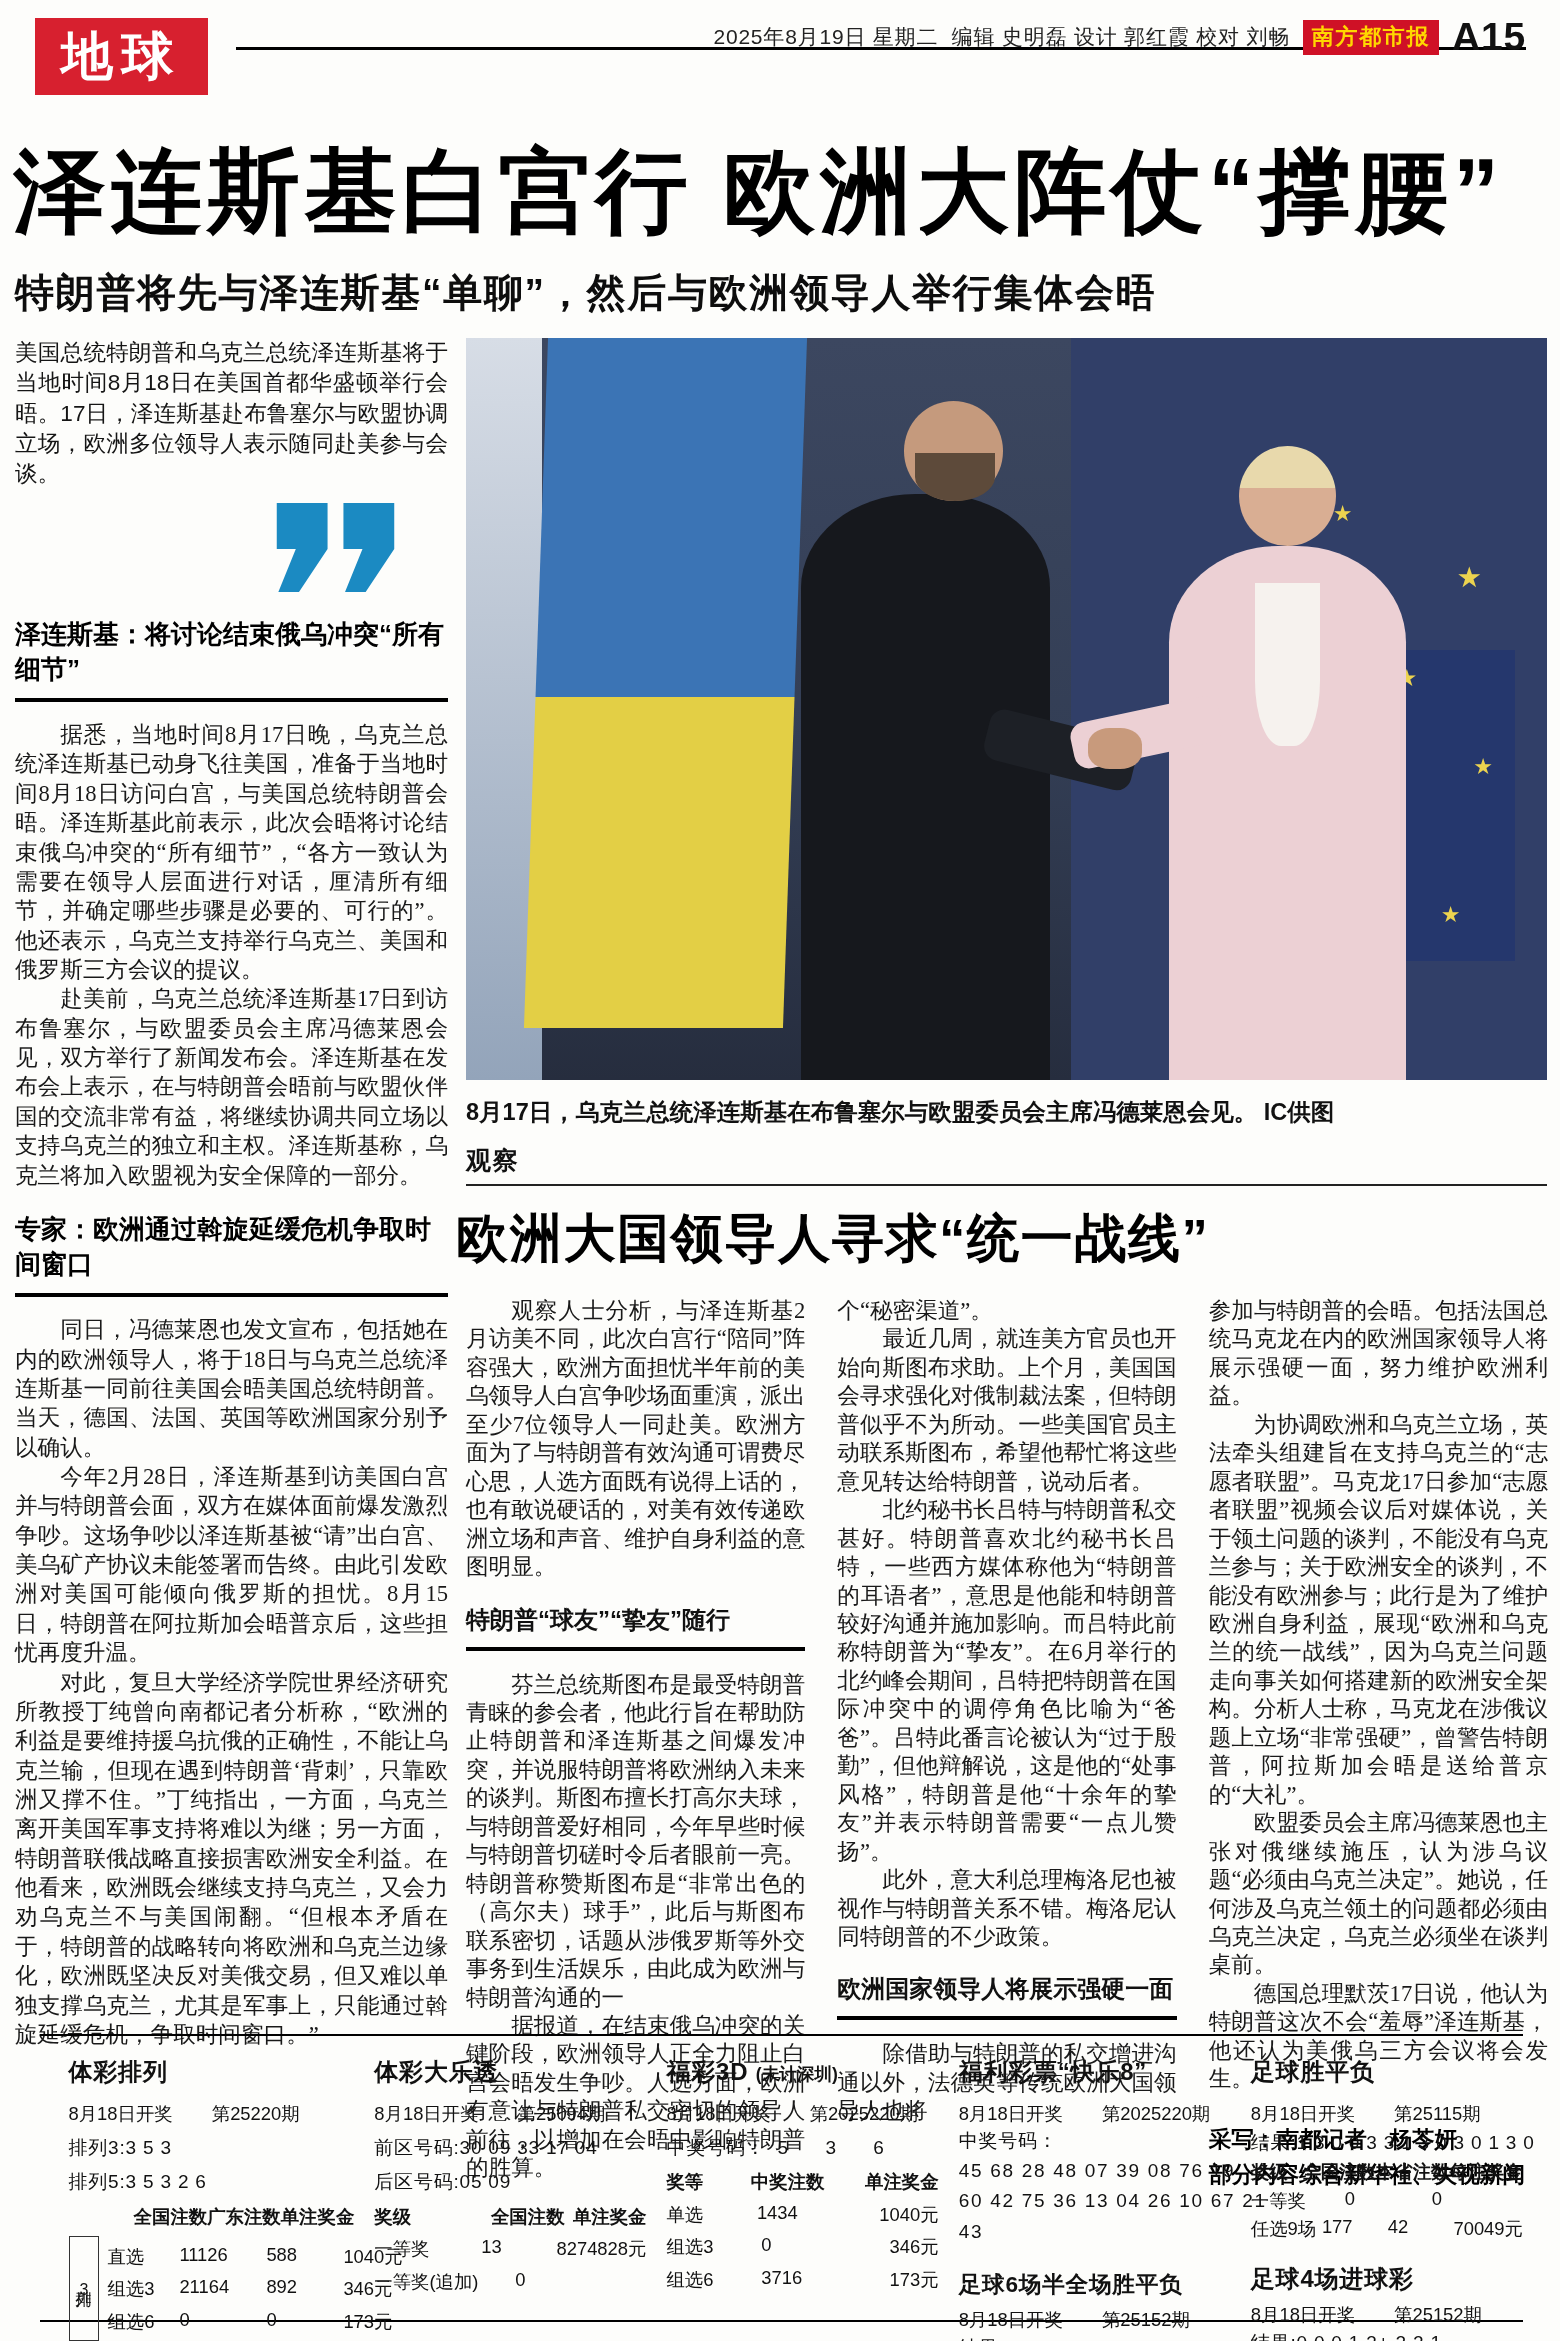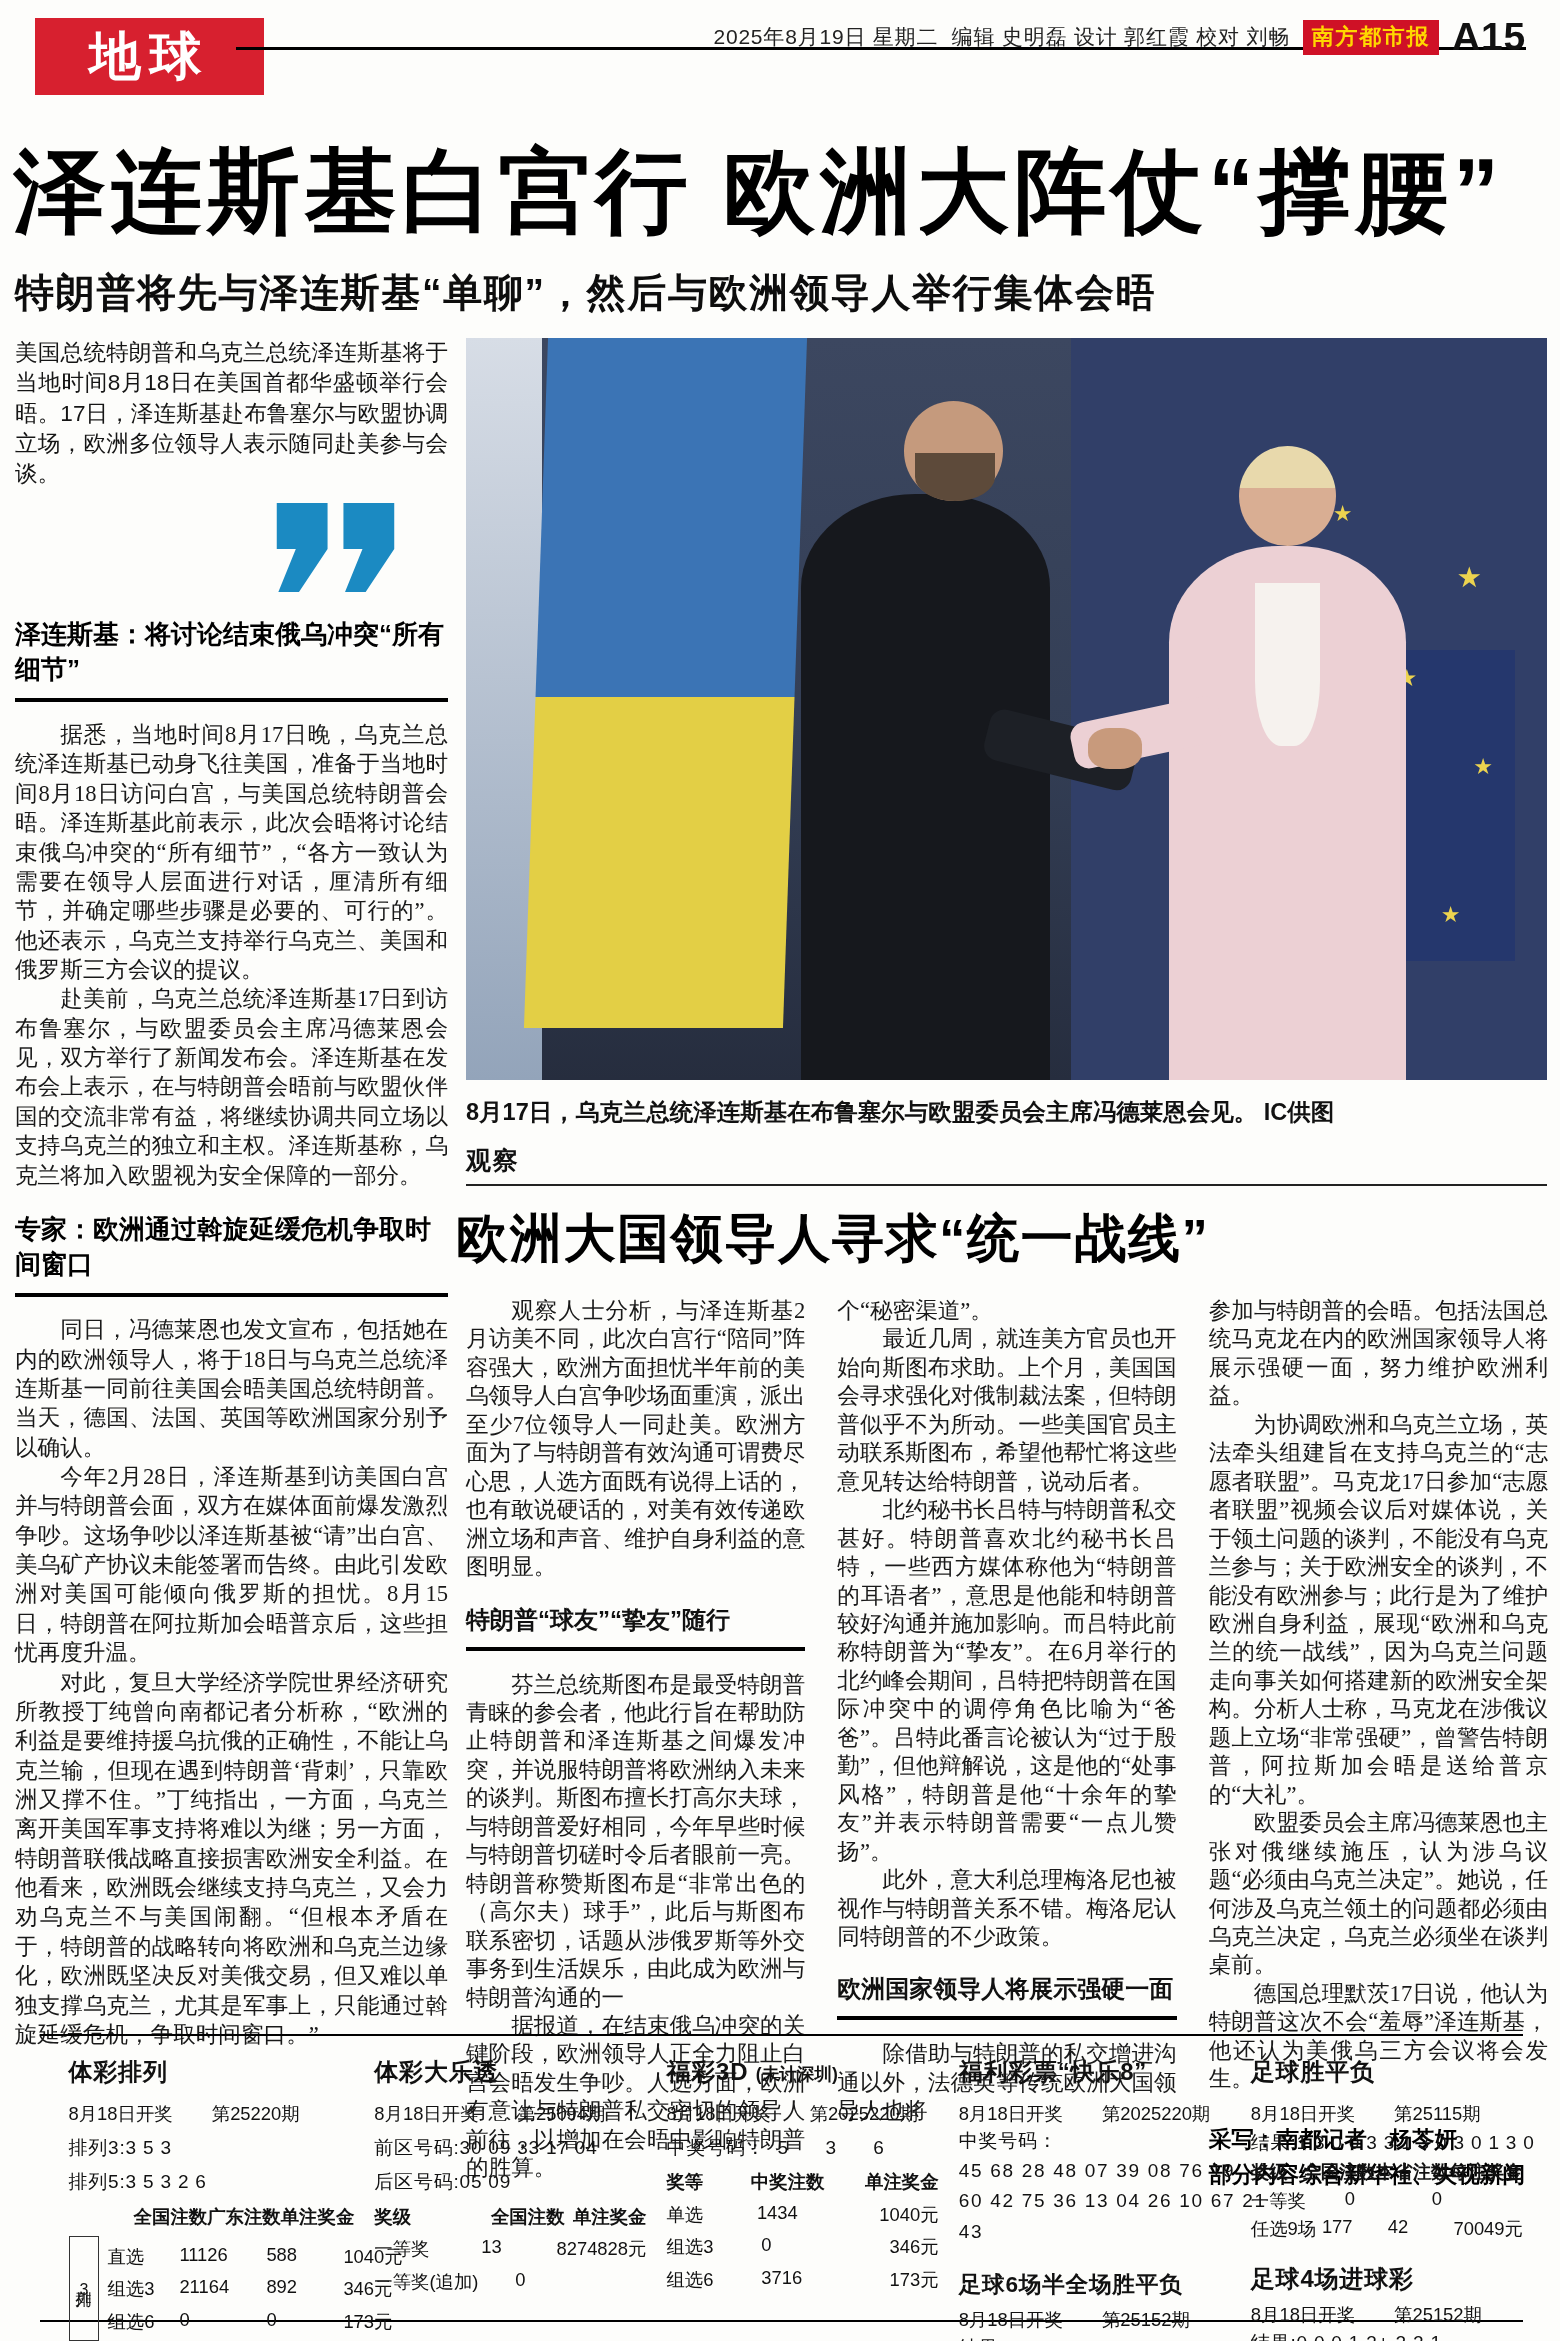--- a/index.html
+++ b/index.html
@@ -1,20 +1,20 @@
 <!DOCTYPE html>
 <html style="font-size:13.4px"><head>
 <meta charset="utf-8">
 <style>
   html,body{margin:0;padding:0;background:#e8e6e2;}
   .page{position:relative;width:1560px;height:2342px;background:#fdfdfb;margin:0 auto;overflow:hidden;
         font-family:"Liberation Sans","DejaVu Sans",sans-serif;color:#111;}
 
   
-  .tag-box{position:absolute;left:35px;top:18.4px;width:229px;height:77px;background:#d7202f;color:#fff;
+  .tag-box{position:absolute;left:35px;top:18.4px;width:173px;height:77px;background:#d7202f;color:#fff;
            display:flex;align-items:center;justify-content:center;font-size:52px;font-weight:900;letter-spacing:8.4px;}
   .header-rule{position:absolute;left:236px;right:34px;top:47px;height:2.5px;background:#000;}
   .header-right{position:absolute;right:34px;top:15px;display:flex;align-items:center;gap:13.4px;}
   .dateline,.staff{font-size:21px;color:#222;letter-spacing:0.8px;}
   .masthead{background:#cf1126;color:#ffd700;font-weight:900;font-size:22px;padding:2.5px 8.4px;letter-spacing:1.7px;}
   .page-no{font-size:39px;font-weight:900;letter-spacing:0.8px;}
 
   
   .h1{position:absolute;left:13.4px;top:139px;width:1533px;font-size:92px;font-weight:900;letter-spacing:5px;
       line-height:1.15;white-space:nowrap;color:#000;}

